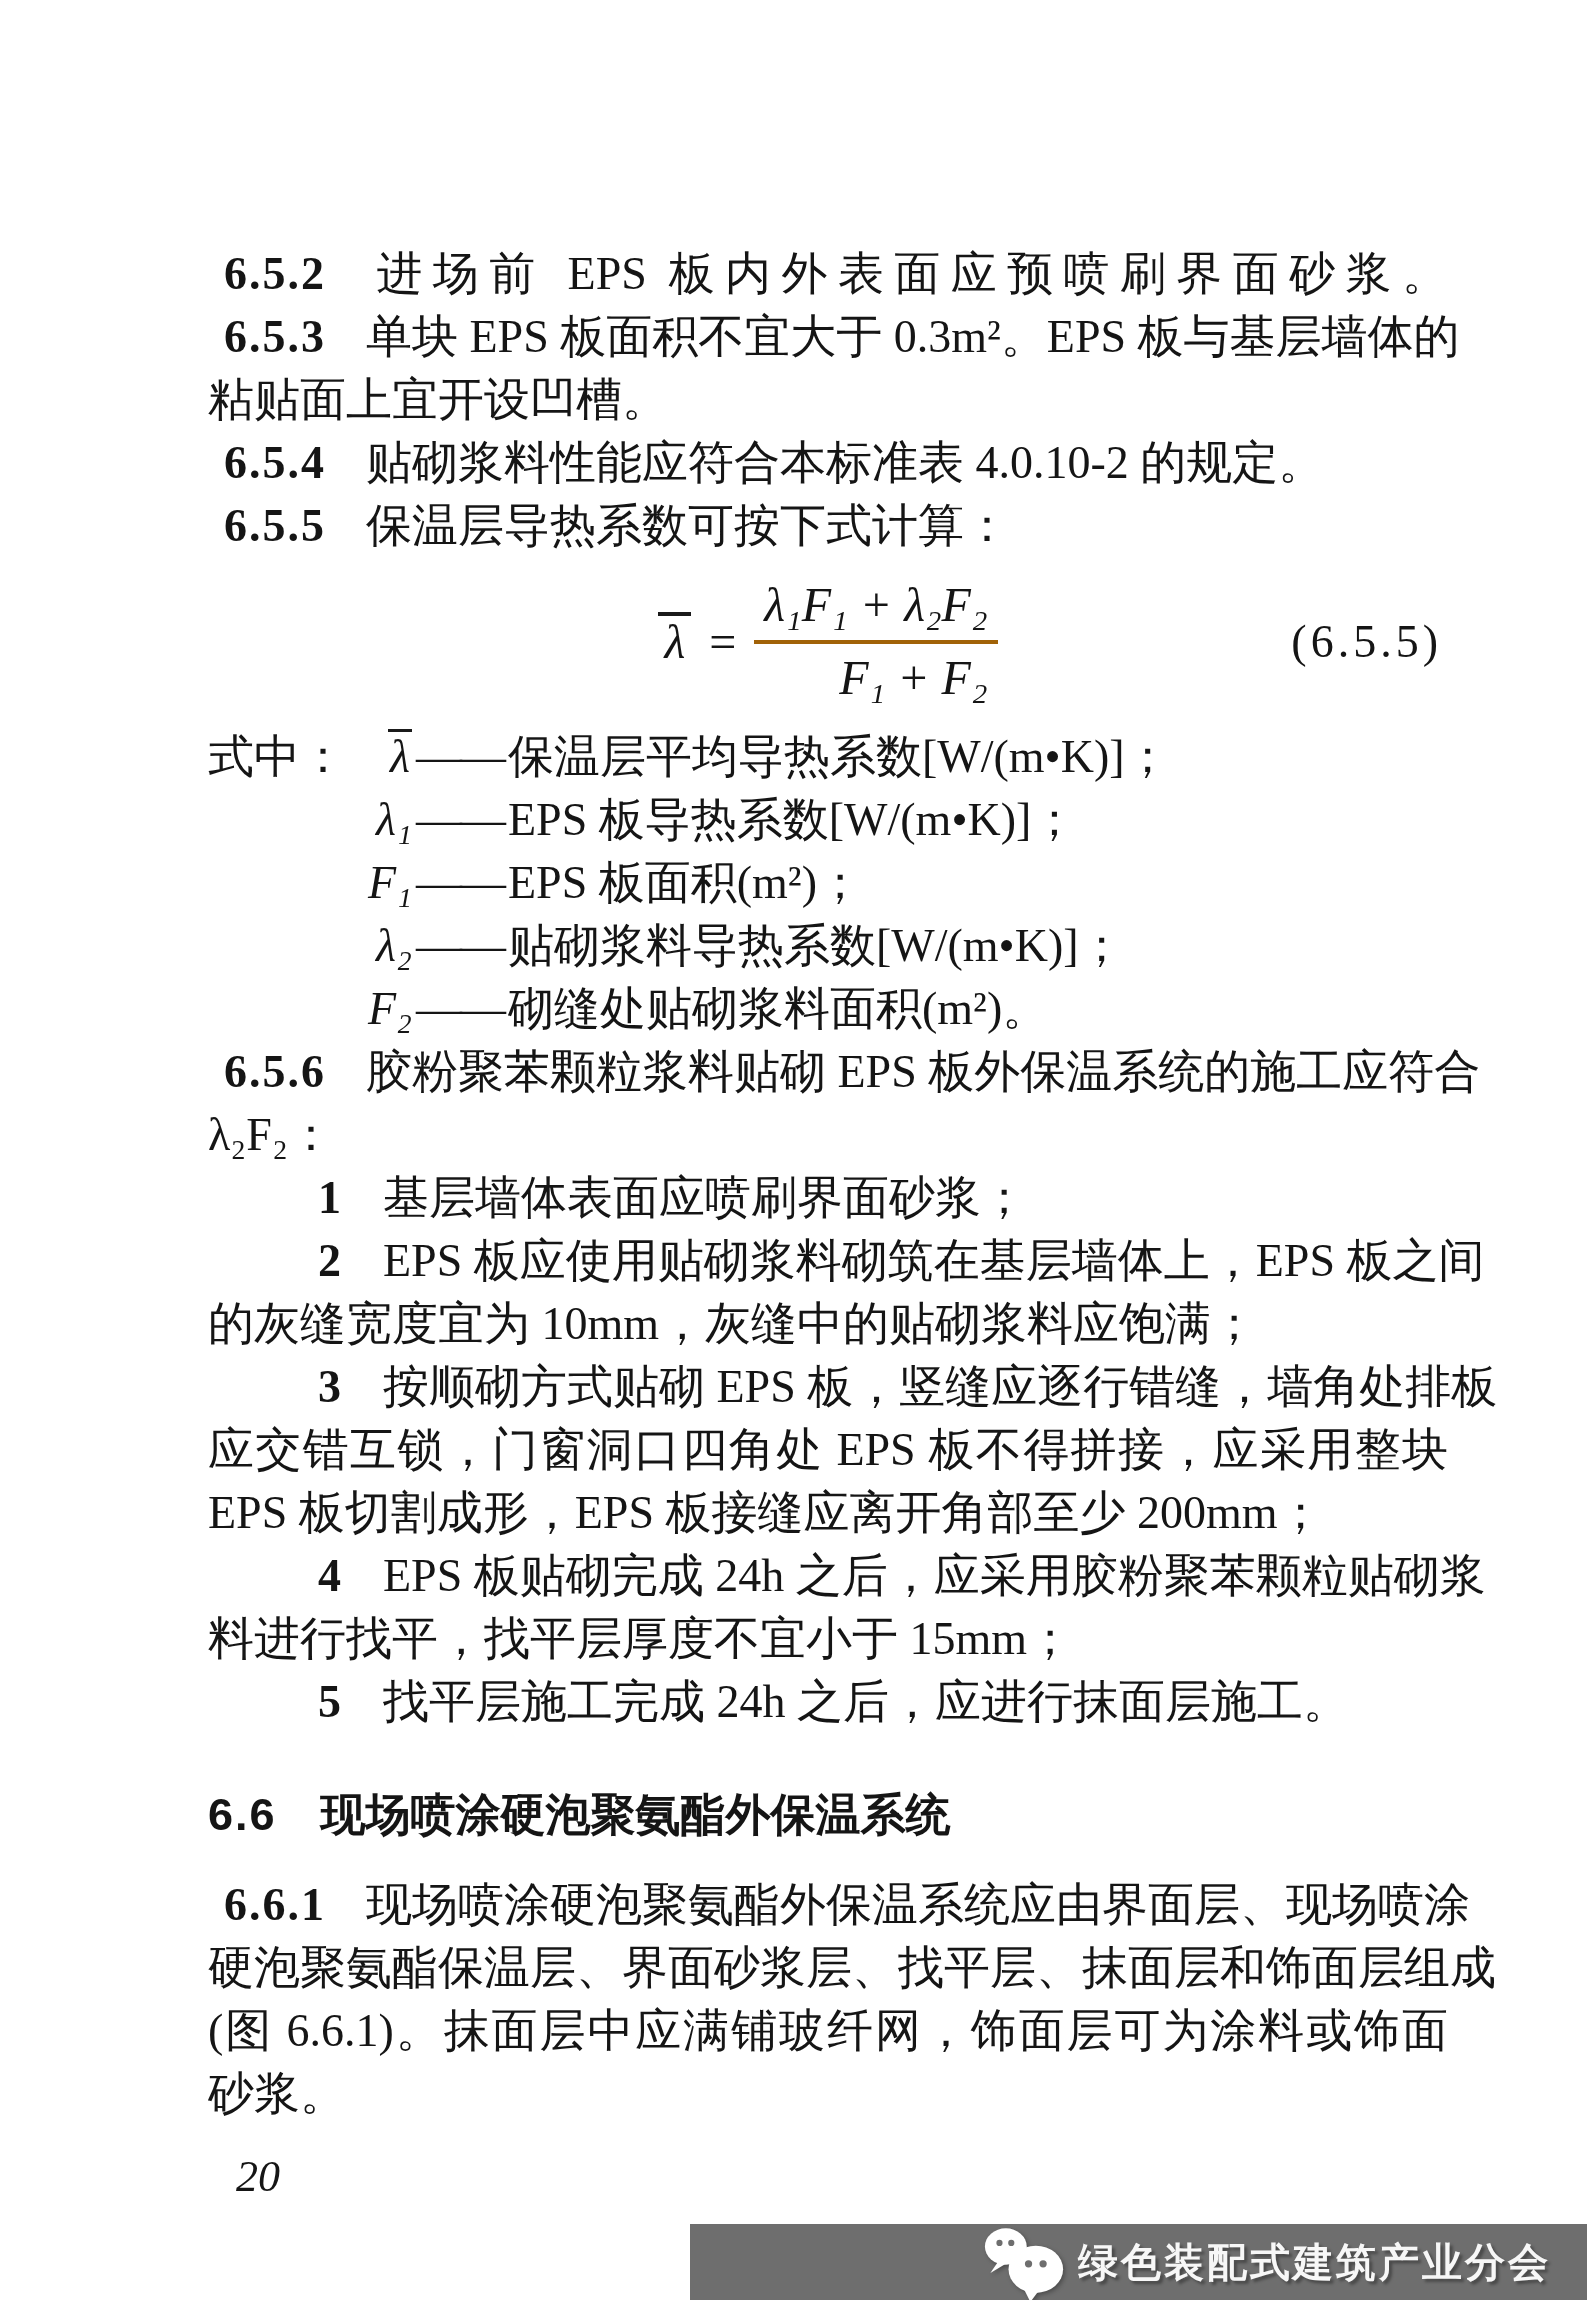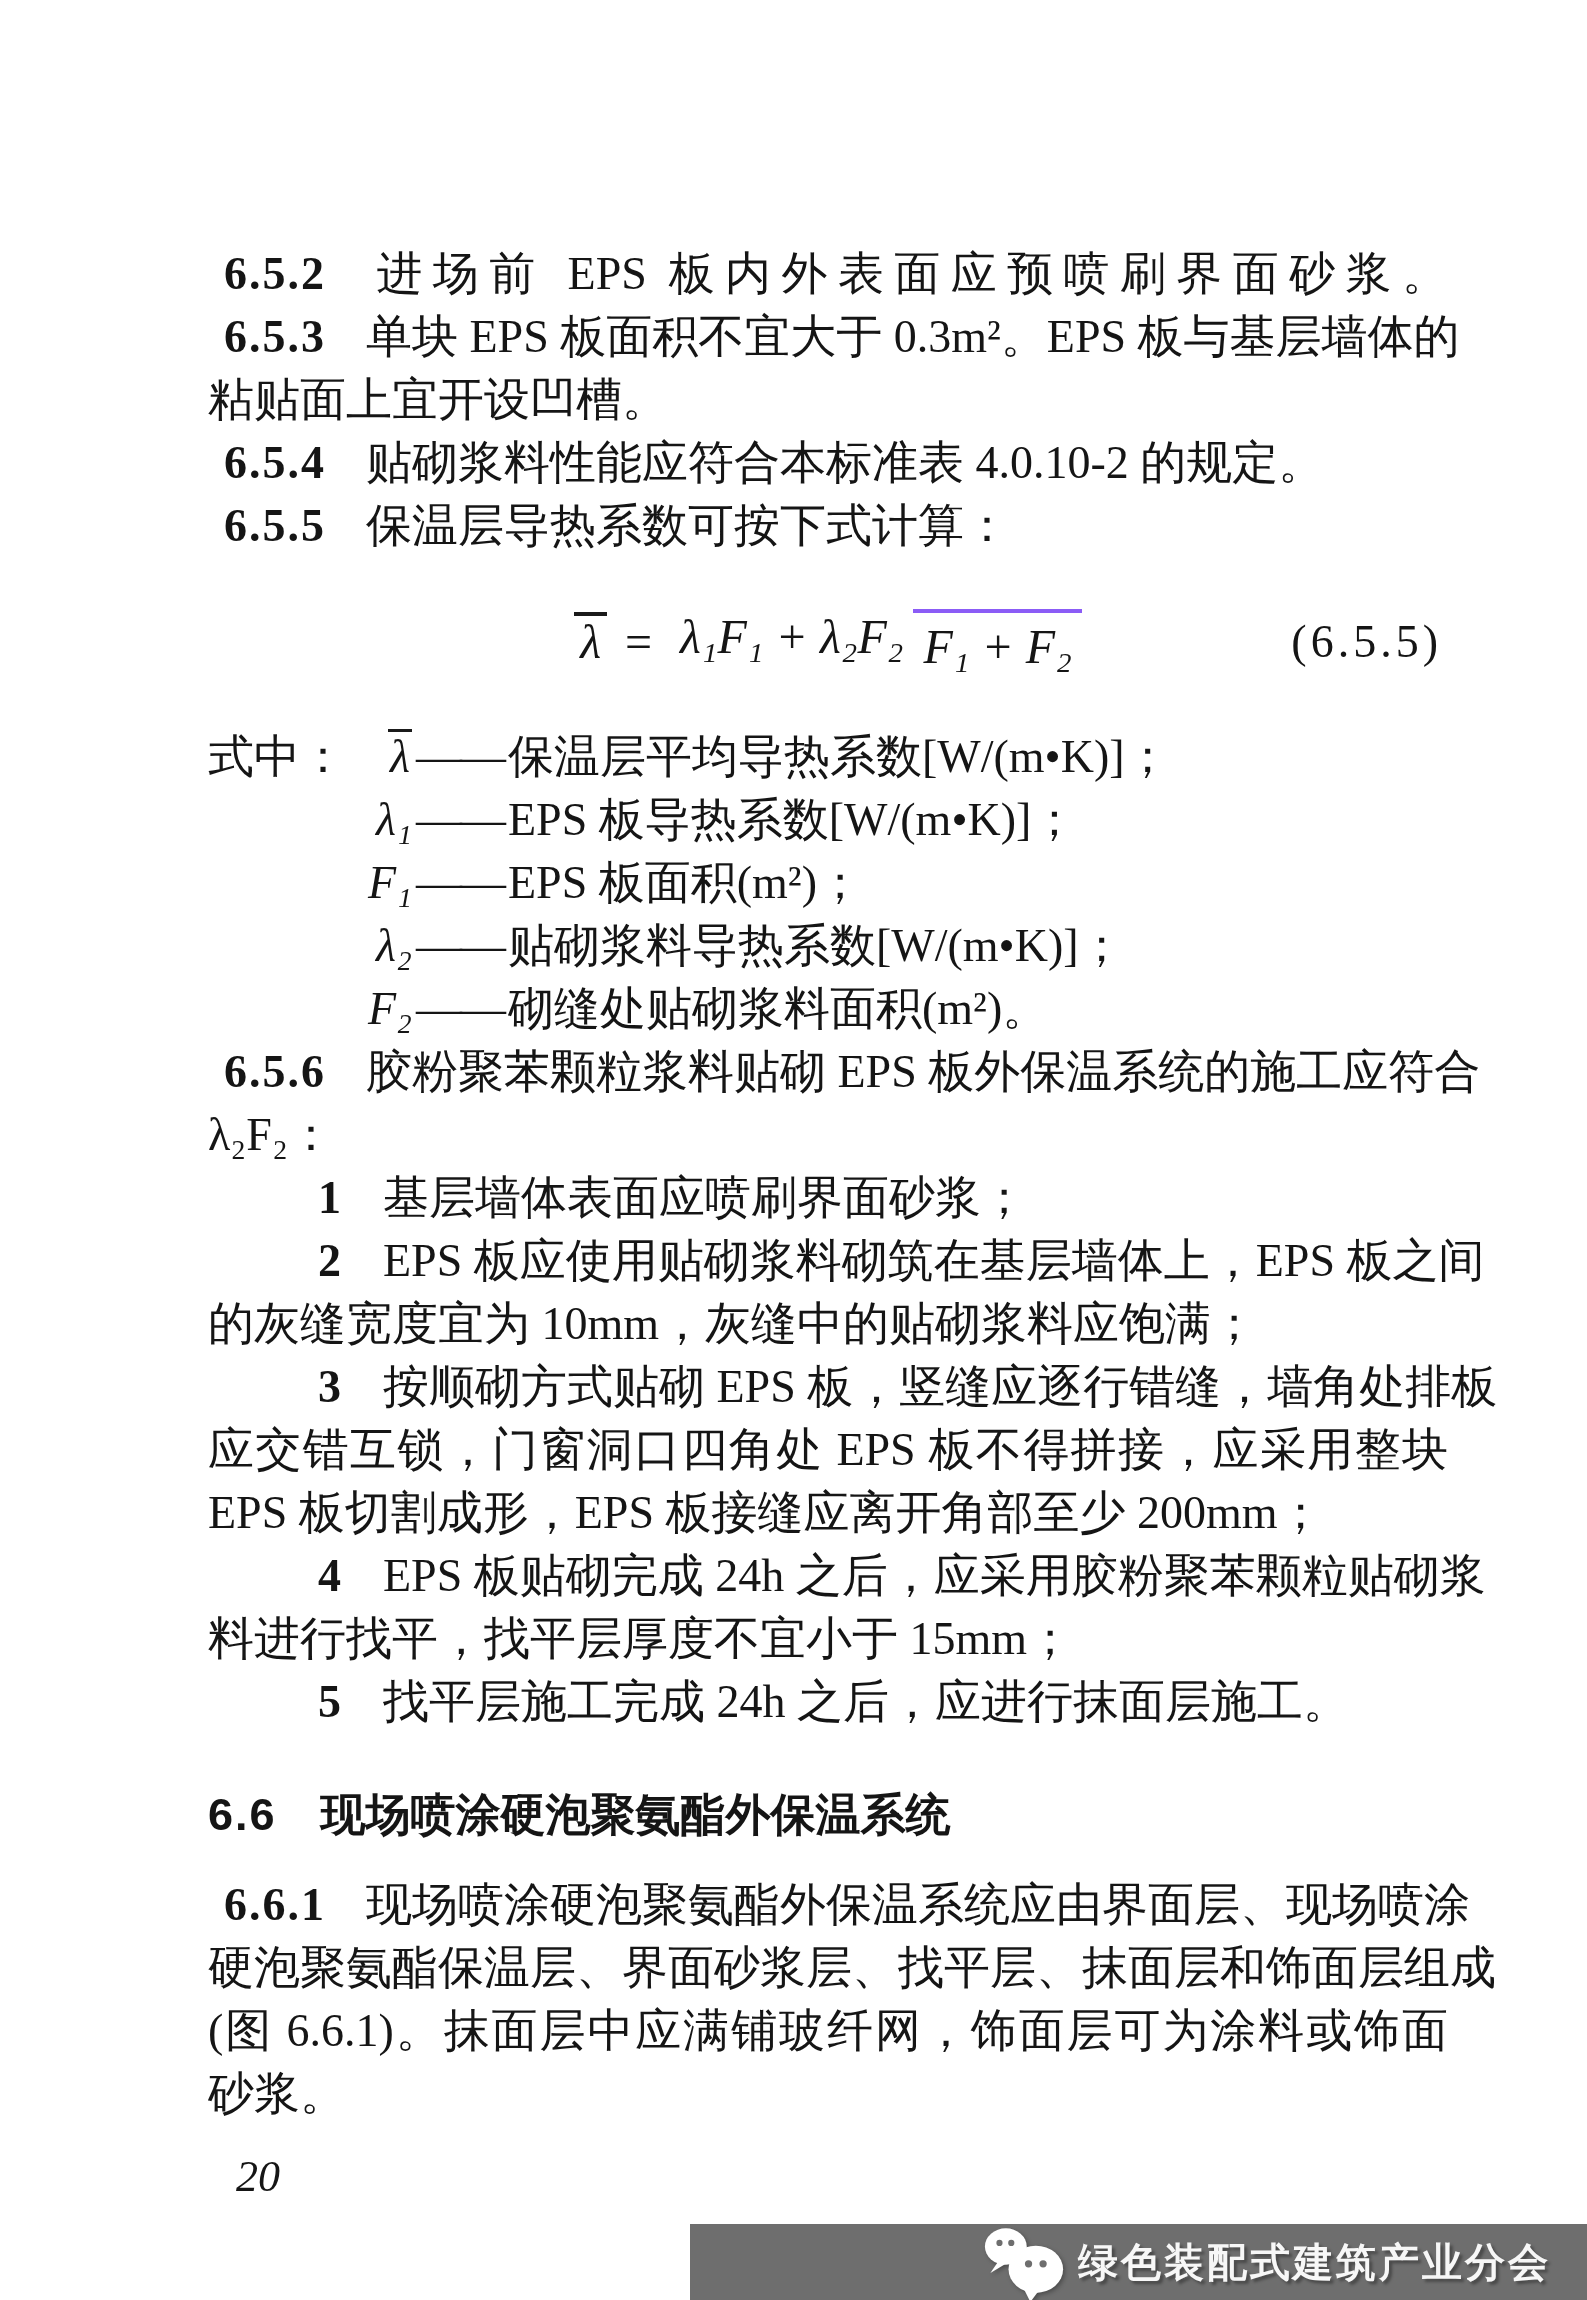--- a/index.html
+++ b/index.html
@@ -49,23 +49,23 @@
     font-style: italic;
     font-size: 48px;
   }
   .obar {
     display: inline-block;
     border-top: 4px solid #1a1a1a;
     padding: 0 6px 2px 6px;
     line-height: 1.1;
   }
   .eq-sign { padding: 0 18px; font-style: normal; }
-  .frac { display: inline-flex; flex-direction: row; text-align: left; }
+  .frac { display: inline-flex; flex-direction: column; text-align: right; }
   .frac-top { padding: 0 10px 8px 10px; }
-  .frac-bot { border-top: 4px solid #8b5cf6; padding: 6px 10px 0 10px; }
+  .frac-bot { border-top: 4px solid #a16207; padding: 6px 10px 0 10px; }
   .eq-num {
     position: absolute;
     right: 6px;
     top: 50%;
     transform: translateY(-50%);
     font-size: 46px;
     letter-spacing: 4px;
     margin-left: 16px;
   }
   

